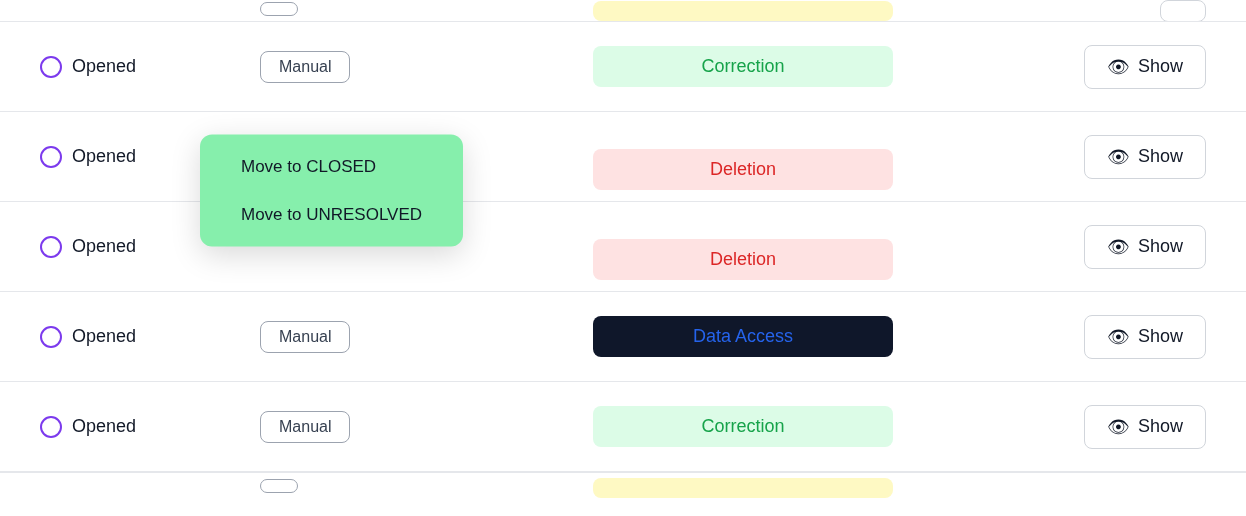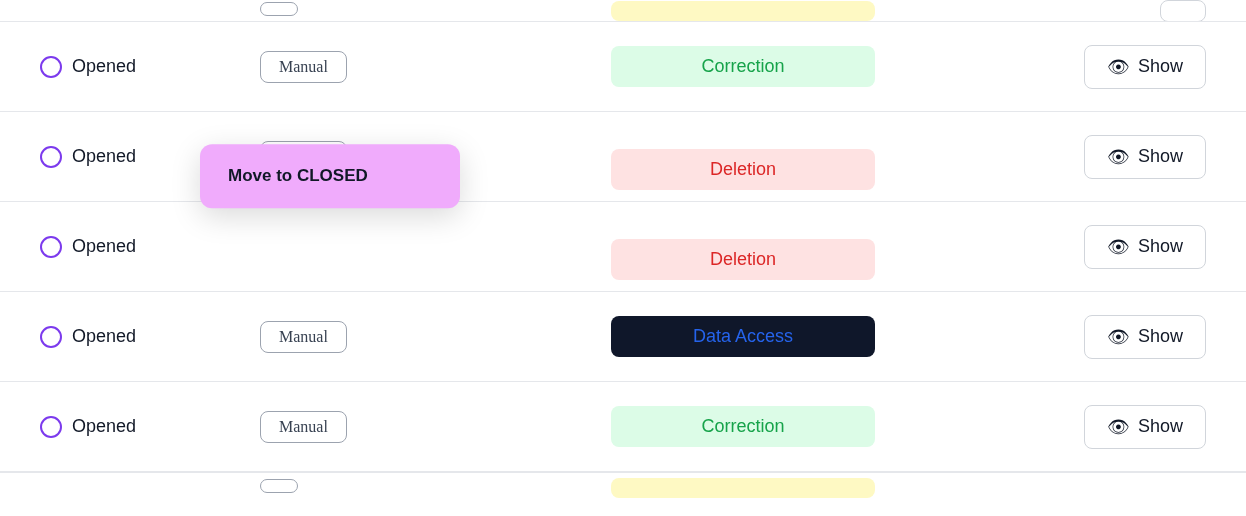--- a/index.html
+++ b/index.html
@@ -76,32 +76,31 @@
       display: inline-flex;
       align-items: center;
       justify-content: center;
       border: 1.5px solid #9ca3af;
       border-radius: 8px;
       padding: 6px 18px;
       font-size: 16px;
       color: #374151;
       background: #fff;
       cursor: pointer;
-      font-family: Liberation Serif, serif;
     }
 
     .category-badge {
       display: inline-flex;
       align-items: center;
       justify-content: center;
       border-radius: 8px;
       padding: 10px 0;
       font-size: 18px;
       font-weight: 500;
-      width: 264px;
+      width: 300px;
       cursor: pointer;
     }
 
     .category-correction {
       background: #dcfce7;
       color: #16a34a;
     }
 
     .category-deletion {
       background: #fee2e2;
@@ -131,27 +130,26 @@
     .eye-icon {
       font-size: 18px;
     }
 
     
     .dropdown-menu {
       position: absolute;
       left: 200px;
       top: 50%;
       transform: translateY(-20%);
-      background: #f0abfc;
+      background: #86efac;
       border-radius: 12px;
       box-shadow: 0 8px 30px rgba(0,0,0,0.15);
       z-index: 100;
-      padding: 8px 4px;
+      padding: 8px 17px;
       min-width: 260px;
-      font-weight: bold;
     }
 
     .dropdown-item {
       padding: 14px 24px;
       font-size: 17px;
       color: #111827;
       cursor: pointer;
     }
 
     
@@ -215,20 +213,21 @@
     <div class="col-status">
       <div class="status-icon"></div>
       <span class="status-text">Opened</span>
     </div>
     <div class="col-type">
       <button class="type-badge">Manual</button>
     </div>
 
     <div class="dropdown-menu">
       <div class="dropdown-item">Move to CLOSED</div>
+      <div class="dropdown-item">Move to UNRESOLVED</div>
     </div>
 
     <div class="col-category">
       <span class="category-badge category-deletion">Deletion</span>
     </div>
     <div class="col-action">
       <button class="show-btn">
         <span class="eye-icon">👁</span>
         <span>Show</span>
       </button>

